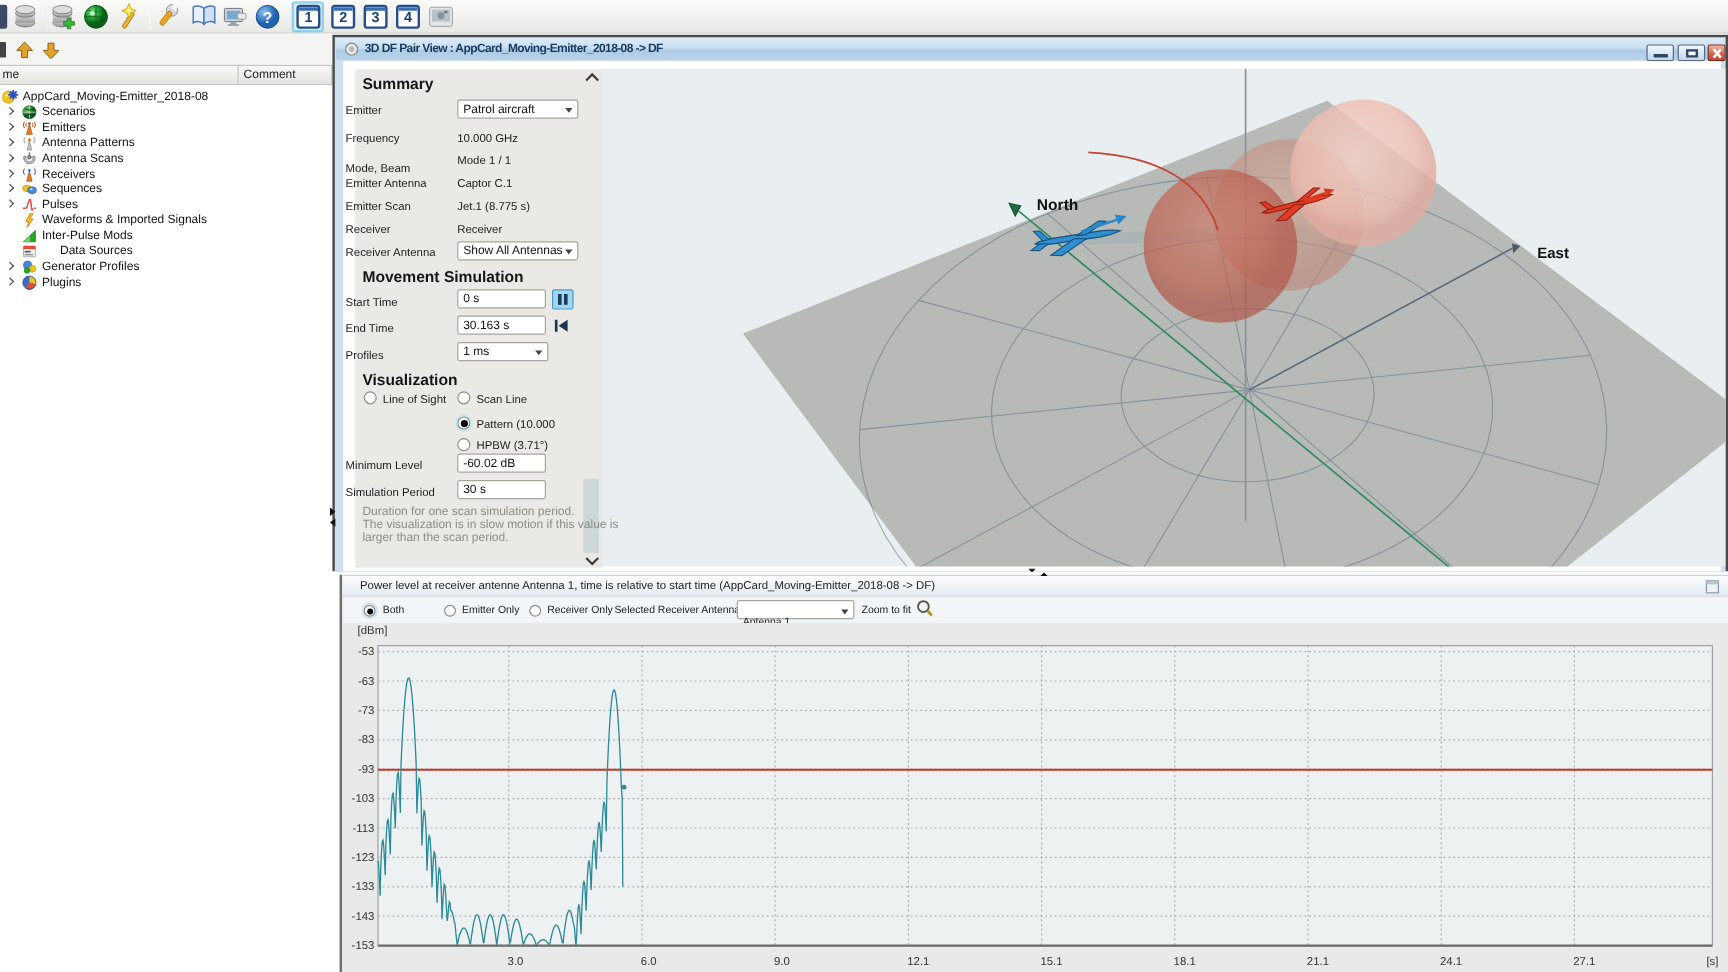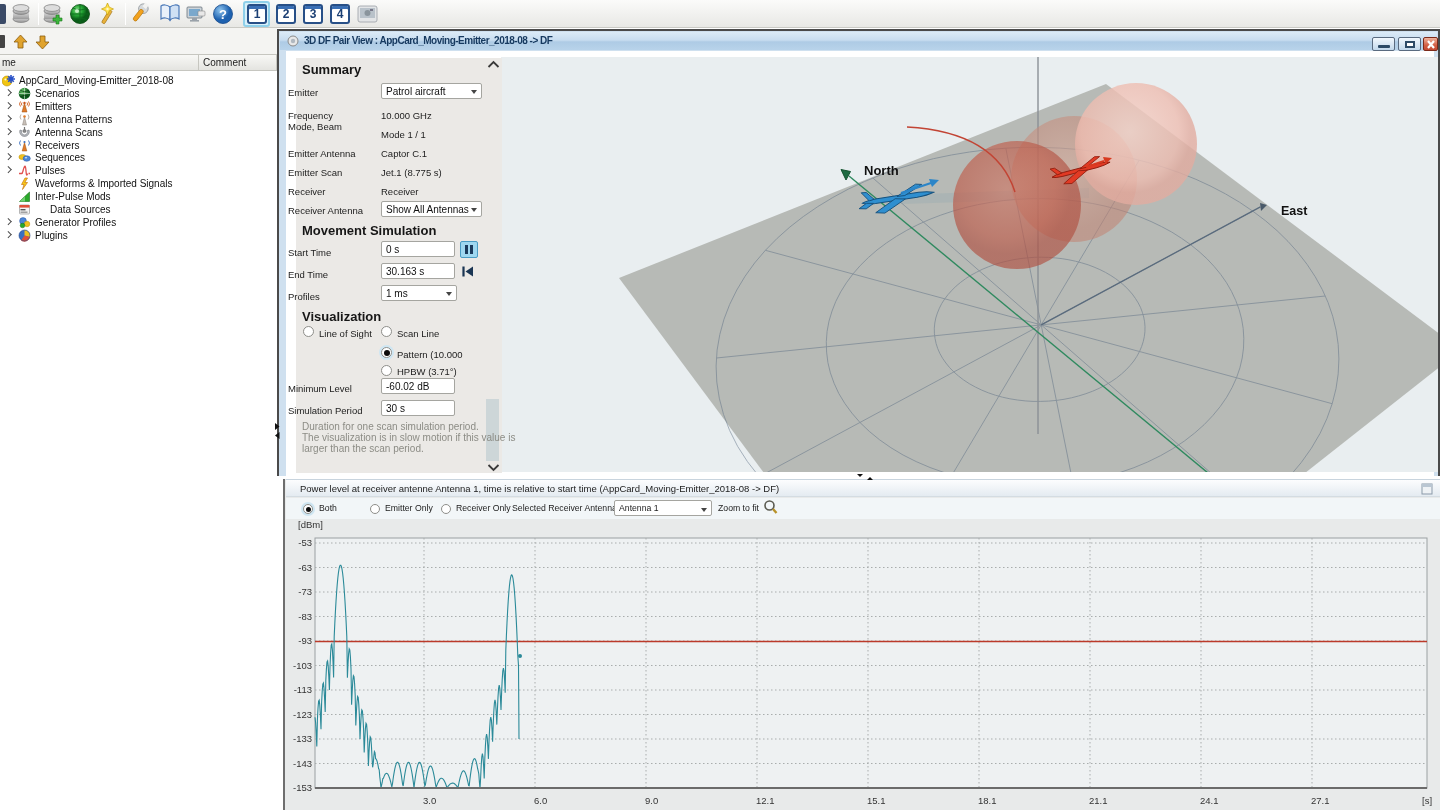--- a/index.html
+++ b/index.html
@@ -349,21 +349,21 @@
           <svg style="position:absolute;left:191px;top:2px" width="13" height="9" viewBox="0 0 13 9">
             <path d="M1.5 7 L6.5 2 L11.5 7" stroke="#3a3a3a" stroke-width="1.8" fill="none"></path>
           </svg>
           <svg style="position:absolute;left:191px;top:405px" width="13" height="9" viewBox="0 0 13 9">
             <path d="M1.5 2 L6.5 7 L11.5 2" stroke="#3a3a3a" stroke-width="1.8" fill="none"></path>
           </svg>
           <div style="position:absolute;left:190px;top:341px;width:13px;height:62px;background:#cdd6d8"></div>
           <h3 style="top:4px">Summary</h3>
           <div class="plabel" style="top:29px">Emitter</div>
           <div class="plabel" style="top:52px">Frequency</div>
-          <div class="plabel" style="top:63px">Mode, Beam</div>
+          <div class="plabel" style="top:77px">Mode, Beam</div>
           <div class="plabel" style="top:90px">Emitter Antenna</div>
           <div class="plabel" style="top:109px">Emitter Scan</div>
           <div class="plabel" style="top:128px">Receiver</div>
           <div class="plabel" style="top:147px">Receiver Antenna</div>
           <div class="pcombo" style="top:25px;width:101px">Patrol aircraft<span class="carr"></span></div>
           <div class="pval" style="top:52px">10.000 GHz</div>
           <div class="pval" style="top:71px">Mode 1 / 1</div>
           <div class="pval" style="top:90px">Captor C.1</div>
           <div class="pval" style="top:109px">Jet.1 (8.775 s)</div>
           <div class="pval" style="top:128px">Receiver</div>
@@ -410,21 +410,21 @@
       </svg>
     </div>
     <div id="botctl">
       <div class="bradio sel" style="left:17px;top:6px"></div>
       <span class="blbl" style="left:33px">Both</span>
       <div class="bradio" style="left:84px;top:6px"></div>
       <span class="blbl" style="left:99px">Emitter Only</span>
       <div class="bradio" style="left:155px;top:6px"></div>
       <span class="blbl" style="left:170px">Receiver Only</span> 
       <span class="blbl" style="left:226px">Selected Receiver Antenna</span>
-      <div style="position:absolute;left:328px;top:2px;width:98px;height:16px;background:#fff;border:1px solid #a5a5a0;border-radius:2px;padding:2px 0 0 4px">Antenna 1<div class="carr" style="top:7px"></div></div>
+      <div style="position:absolute;left:328px;top:2px;width:98px;height:16px;background:#fff;border:1px solid #a5a5a0;border-radius:2px;padding:12px 0 0 4px">Antenna 1<div class="carr" style="top:7px"></div></div>
       <span class="blbl" style="left:432px">Zoom to fit</span>
       <svg style="position:absolute;left:477px;top:1px" width="15" height="16" viewBox="0 0 15 16">
         <circle cx="6.5" cy="6.5" r="4.5" fill="none" stroke="#5a5a50" stroke-width="1.6"></circle>
         <line x1="10" y1="10" x2="13.5" y2="14" stroke="#b8922a" stroke-width="2.4"></line>
       </svg>
     </div>
     <svg style="position:absolute;left:2px;top:40px" width="1155" height="291" viewBox="0 0 1155 291">
       <rect width="1155" height="291" fill="#e8eaea"></rect>
       <rect x="28" y="19" width="1112" height="250" fill="#eef1f2" stroke="#9aa0a2" stroke-width="1"></rect>
       <text x="11" y="9" font-size="9.5" fill="#333" font-family="Liberation Sans">[dBm]</text>

